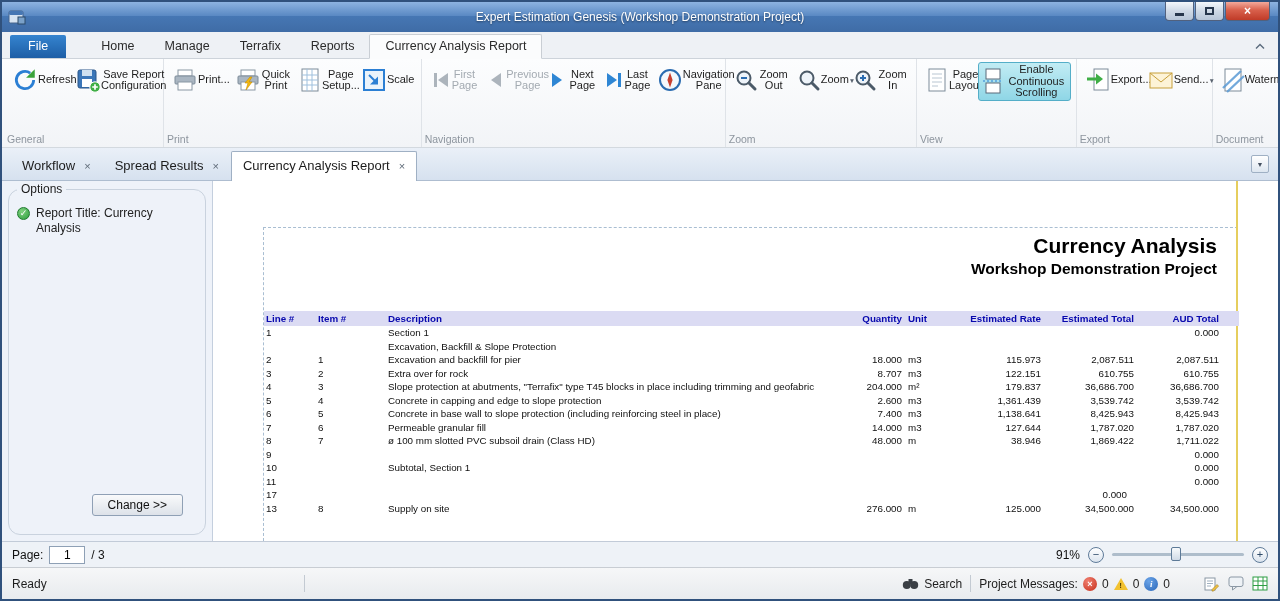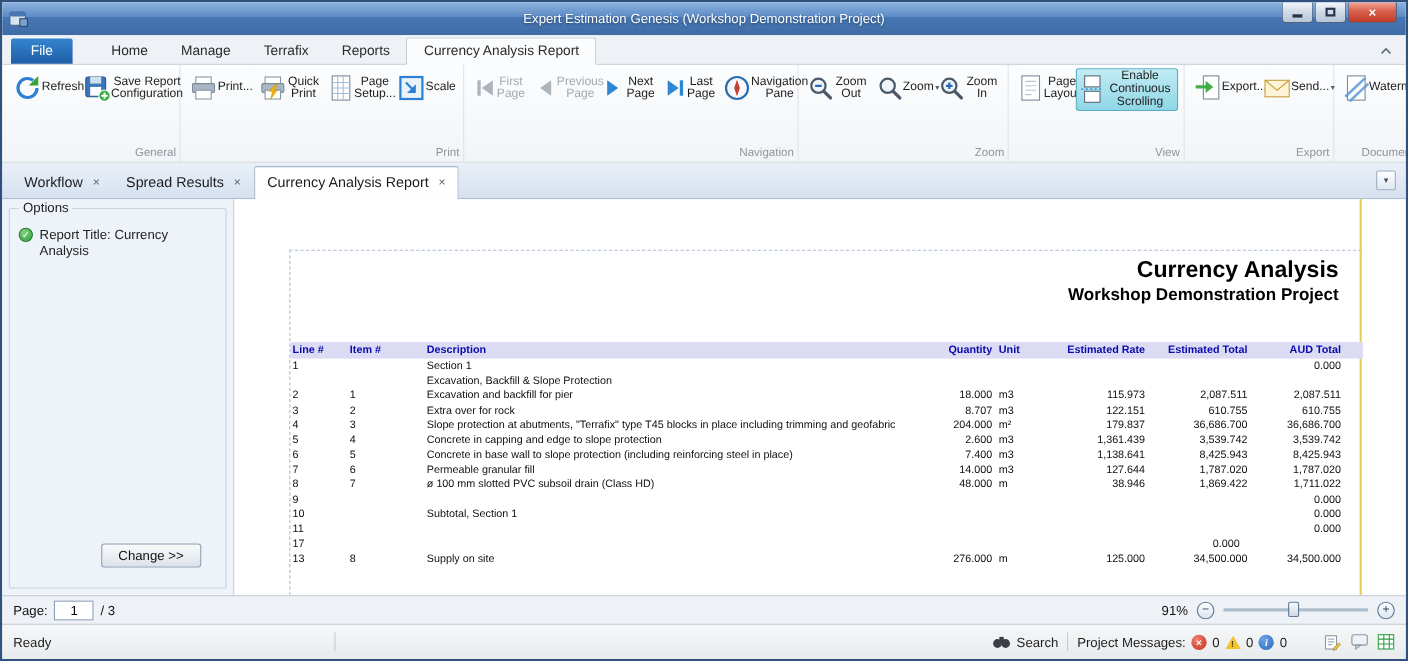--- a/index.html
+++ b/index.html
@@ -19,42 +19,42 @@
   .ribbon-tabs{height:27px;background:#eef1f5;display:flex;align-items:flex-end;padding:3px 0 0 8px;border-bottom:1px solid #cdd3da;flex:none;position:relative}
   .rtab{padding:4px 15px 5px;font-size:12.5px;color:#2b2b2b;border-radius:2px 2px 0 0;cursor:default;white-space:nowrap}
   .rtab.file{background:linear-gradient(#3584cf,#1d5ea6);color:#fff;padding:4px 18px 5px;margin-right:20px}
   .rtab.active{background:#fbfcfd;border:1px solid #c9ced4;border-bottom:1px solid #fbfcfd;margin-bottom:-1px}
   .ribbon-collapse{position:absolute;right:10px;top:6px;width:16px;height:16px;display:flex;align-items:center;justify-content:center}
 
   
   .ribbon-body{height:89px;background:linear-gradient(#fcfdfe,#f2f4f7);border-bottom:1px solid #d3d9df;display:flex;align-items:stretch;padding:0 2px;flex:none}
   .rgroup{display:flex;flex-direction:column;border-right:1px solid #dfe3e8;padding:1px 3px 0}
   .rbtns{flex:1;display:flex;align-items:flex-start;justify-content:center;gap:1px;padding:2px 2px 0}
-  .rgroup-label{text-align:right;font-size:10.5px;color:#8d959e;height:15px;line-height:14px}
+  .rgroup-label{text-align:left;font-size:10.5px;color:#8d959e;height:15px;line-height:14px}
   .rbtn{display:flex;flex-direction:row;align-items:center;min-width:42px;max-width:62px;padding:2px 3px;border-radius:3px;font-size:11px;line-height:11.5px;text-align:center;color:#1e1e1e;cursor:default}
   .rbtn .ricon{height:32px;display:flex;align-items:center;justify-content:center}
   .rbtn.w84{max-width:86px}
   .rbtn.w64{max-width:66px}
   .rbtn.w100{max-width:102px}
   .rbtn.disabled{color:#a3aab1}
   .rbtn.toggled{background:linear-gradient(#c2ecf4,#8fd6e6);border:1px solid #54aec8;padding:1px 2px}
   .caret{display:block;font-size:6.5px;line-height:7px;color:#5a6470}
 
   
   .doc-tabs{height:33px;background:linear-gradient(#eaf0f8,#d6e1ef);display:flex;align-items:flex-end;padding:4px 8px 0;border-bottom:1px solid #aebdd0;flex:none;position:relative}
   .dtab{display:flex;align-items:center;gap:9px;padding:6px 11px 7px;font-size:13px;color:#1c1c1c;border:1px solid transparent;border-bottom:none;border-radius:2px 2px 0 0;cursor:default;white-space:nowrap}
   .dtab.active{background:#fff;border-color:#9fb0c4;margin-bottom:-1px;padding-bottom:8px}
   .dtab .x{color:#5e6a77;font-size:11px}
   .tab-list-btn{position:absolute;right:9px;top:7px;width:18px;height:18px;border:1px solid #9fb0c4;border-radius:2px;background:linear-gradient(#fff,#dde6f0);display:flex;align-items:center;justify-content:center;font-size:7px;color:#44506033}
   .tab-list-btn span{color:#445060}
 
   
   .content{flex:1;display:flex;min-height:0;background:#dde6f1}
   .options-panel{width:211px;background:#eef2f9;border-right:1px solid #c4cfde;position:relative;padding:8px 6px 6px;flex:none}
-  .groupbox{border:1px solid #c9d2de;border-radius:2px;height:100%;position:relative;padding:16px 8px 26px}
+  .groupbox{border:1px solid #c9d2de;border-radius:12px;height:100%;position:relative;padding:16px 8px 26px}
   .groupbox .legend{position:absolute;top:-8px;left:8px;background:#eef2f9;padding:0 4px;font-size:12px;color:#1c1c1c}
   .opt-item{display:flex;gap:6px;font-size:12px;color:#222;line-height:15px}
   .check-ico{width:13px;height:13px;border-radius:50%;background:radial-gradient(circle at 35% 30%,#7fd17f,#2e9e3e);color:#fff;font-size:9px;display:flex;align-items:center;justify-content:center;flex:none;margin-top:1px;border:1px solid #1f7a2e}
   .change-btn{position:absolute;bottom:18px;right:22px;padding:3px 15px;background:linear-gradient(#f9fafb,#dde2e9);border:1px solid #8fa0b5;border-radius:3px;font-size:12px;color:#111;cursor:default}
 
   
   .viewer{flex:1;background:#fff;position:relative;overflow:hidden}
   .dash-top{position:absolute;left:50px;right:40px;top:46px;border-top:1px dashed #a9bed2}
   .dash-left{position:absolute;left:50px;top:46px;bottom:0;border-left:1px dashed #a9bed2}
   .guide-right{position:absolute;right:40px;top:0;bottom:0;border-left:2px solid #e6ce5e}

